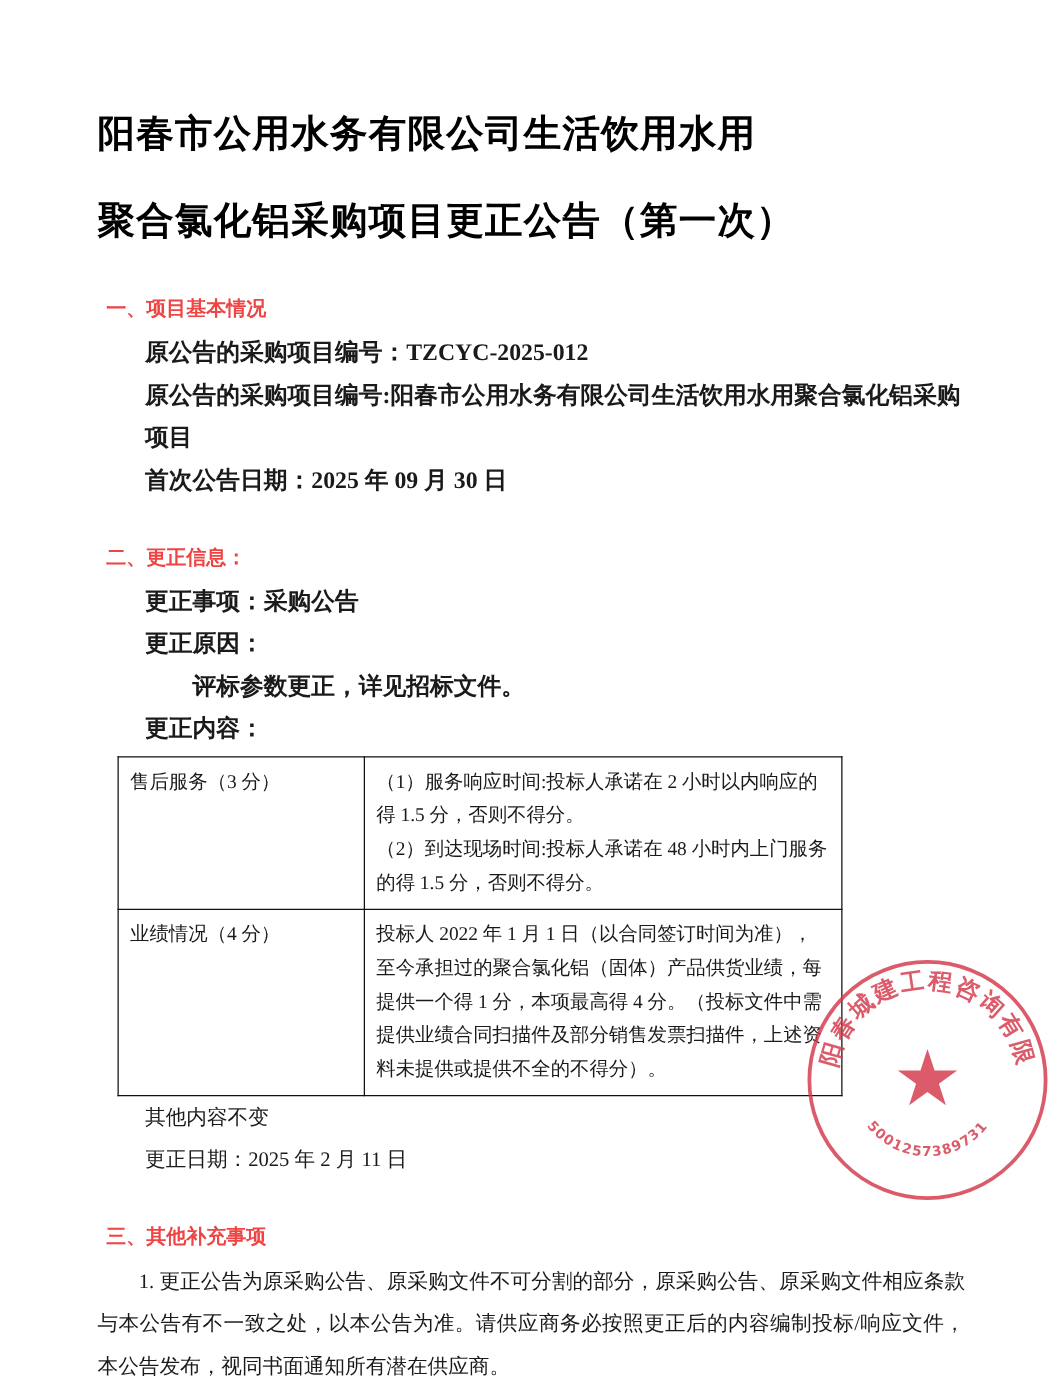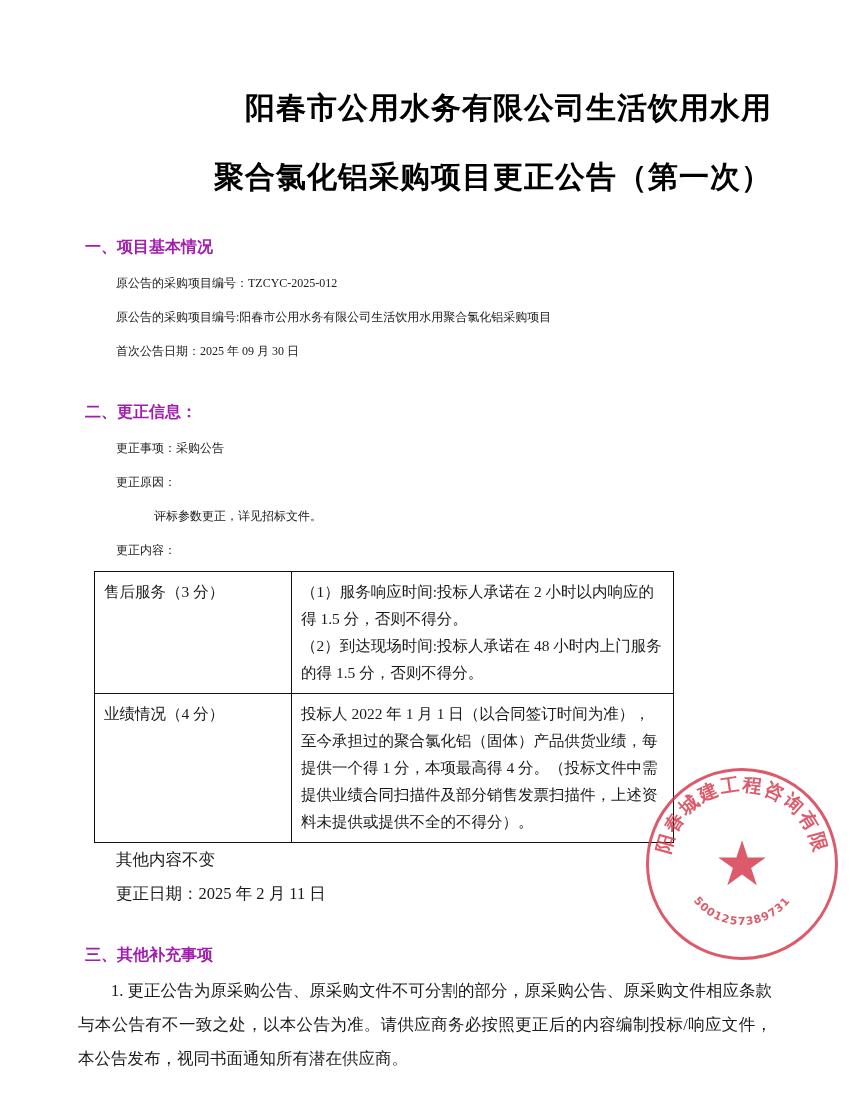--- a/index.html
+++ b/index.html
@@ -21,43 +21,44 @@
     height: 1102px;
     box-sizing: border-box;
     padding: 60px 78px 0 78px;
   }
   .doc-title {
     font-family: "DejaVu Sans", "Liberation Sans", sans-serif;
     font-weight: bold;
     font-size: 30px;
     line-height: 52px;
     letter-spacing: 1px;
-    text-align: right;
+    text-align: left;
     margin: 22px 0 0 0;
     color: #000;
   }
   .doc-title .line2 {
     display: block;
     margin-top: 17px;
   }
   .section-head {
     font-family: "DejaVu Sans", "Liberation Sans", sans-serif;
     font-weight: bold;
     font-size: 16px;
     margin-top: 34px;
     margin-bottom: 8px;
     padding-left: 7px;
-    color: #a21caf;
+    color: #ef4444;
   }
   .para {
-    font-size: 12px;
+    font-size: 19px;
     line-height: 34px;
     text-indent: 0;
     padding-left: 38px;
     margin: 0;
+    font-weight: bold;
   }
   .para.indent2 {
     padding-left: 76px;
   }
   table.amend {
     border-collapse: collapse;
     margin-left: 16px;
     margin-top: 4px;
     width: 580px;
     table-layout: fixed;

